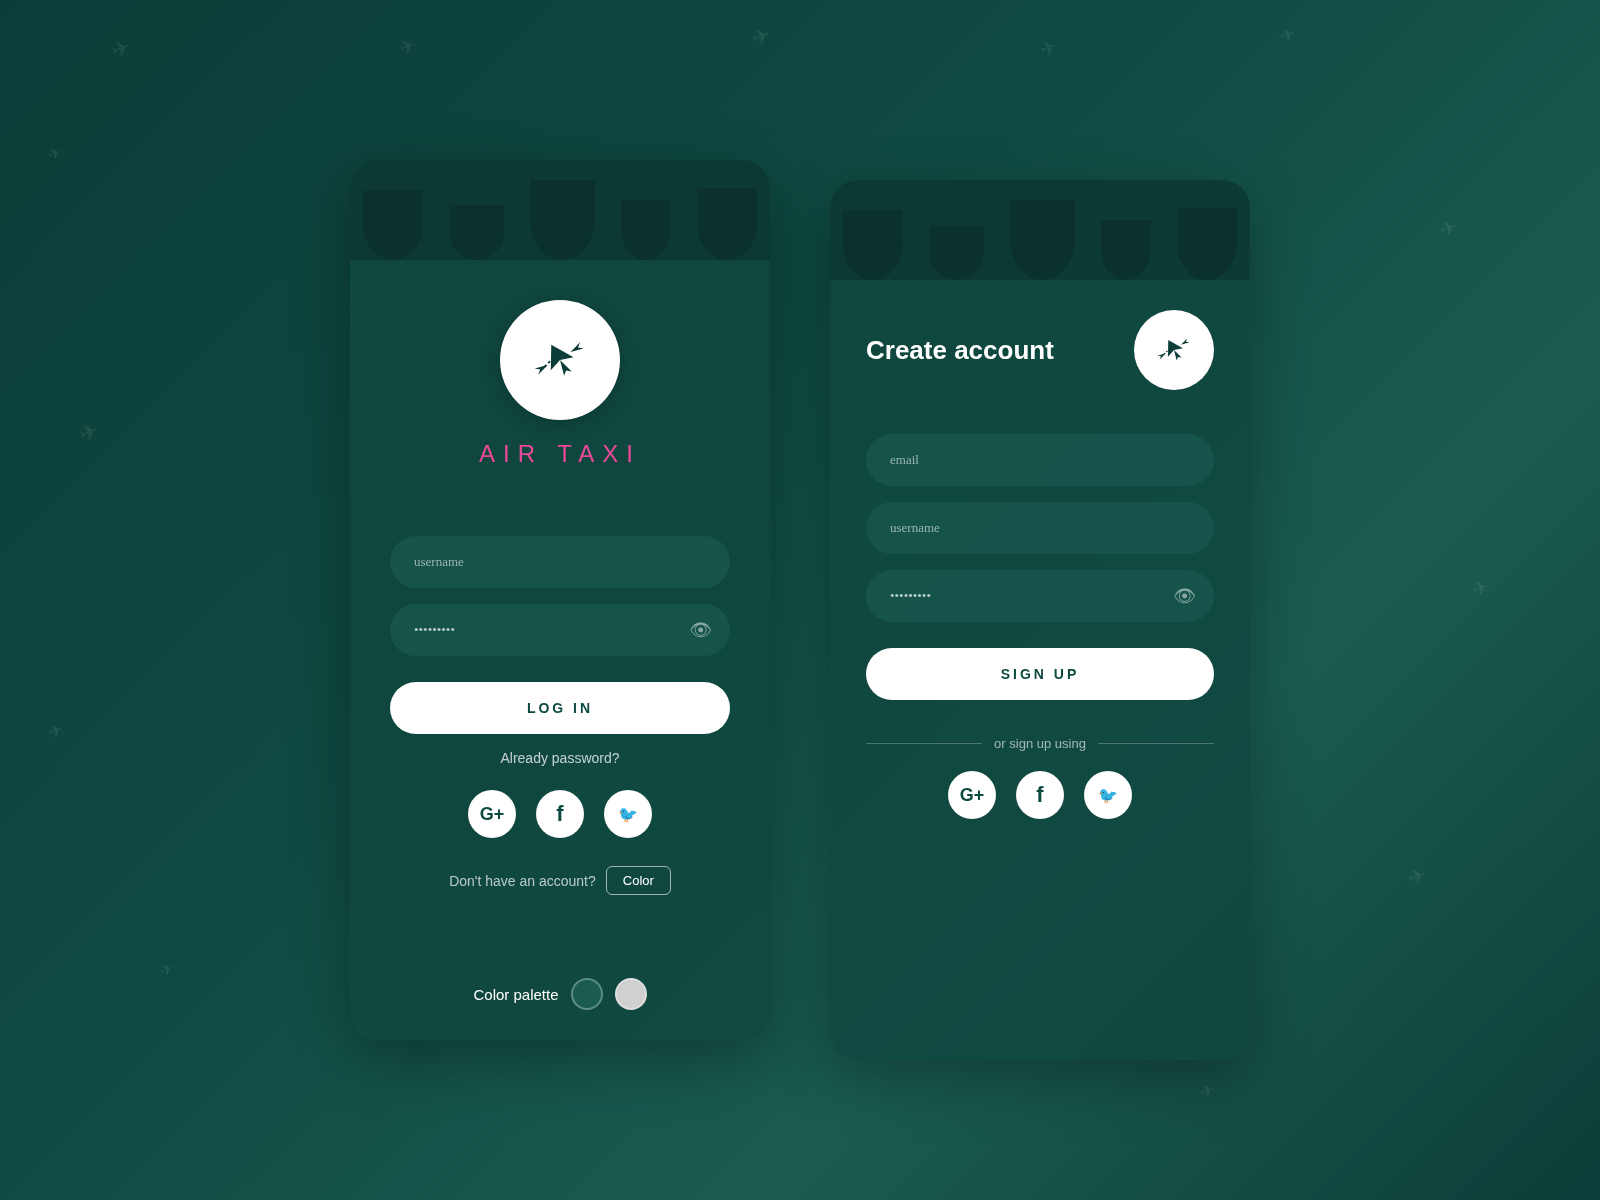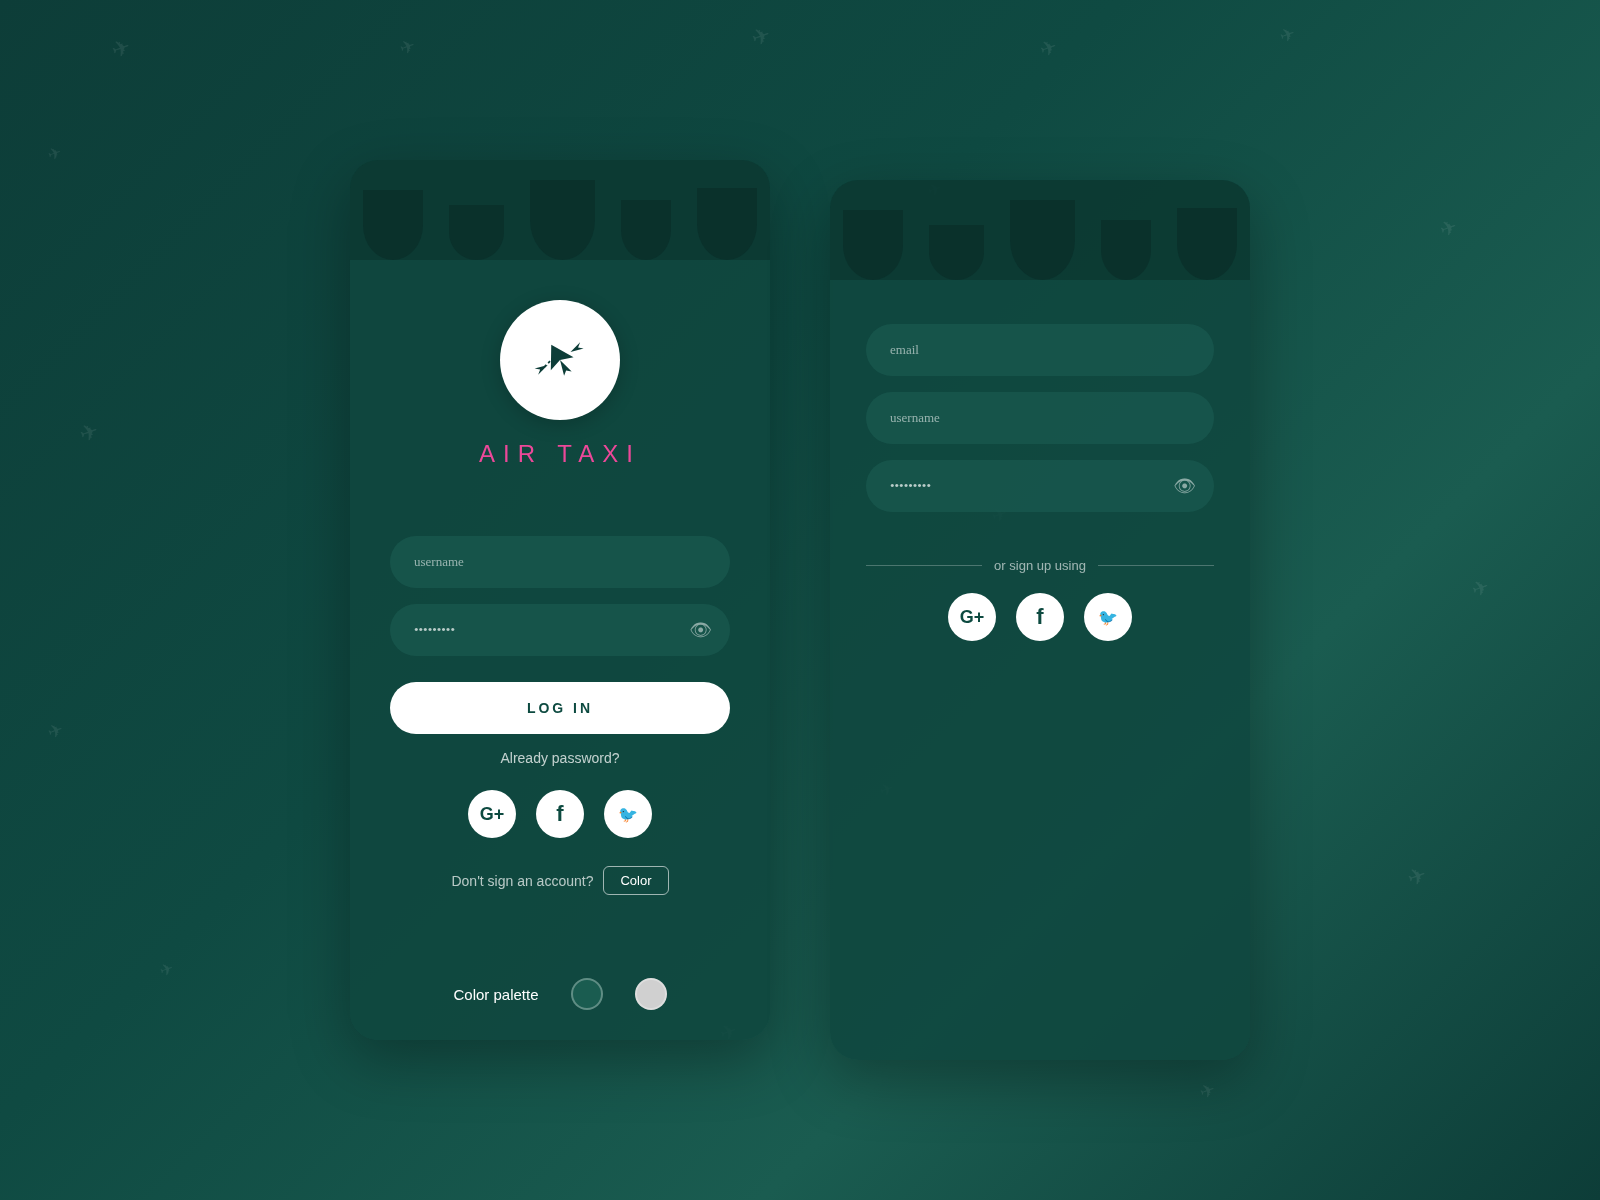--- a/index.html
+++ b/index.html
@@ -187,21 +187,21 @@
 
     
     .bottom-bar {
       position: absolute;
       bottom: 30px;
       left: 0;
       right: 0;
       display: flex;
       align-items: center;
       justify-content: center;
-      gap: 32px;
+      gap: 12px;
       color: white;
       font-size: 15px;
     }
 
     .palette-dot-dark {
       width: 32px;
       height: 32px;
       border-radius: 50%;
       background: #1a5c50;
       border: 2px solid rgba(255,255,255,0.3);
@@ -370,21 +370,21 @@
       </div>
       <div class="social-btn">
         <span style="font-size:22px;">f</span>
       </div>
       <div class="social-btn">
         <span style="font-size:16px;">🐦</span>
       </div>
     </div>
 
     <div class="account-row">
-      <span>Don't sign an account?</span>
+      <span>Don't have an account?</span>
       <button class="account-btn">Color</button>
     </div>
   </div>
 
   <div class="bottom-bar">
     <span>Color palette</span>
     <div class="palette-dot-dark"></div>
     <div class="palette-dot-light"></div>
   </div>
 </div>
@@ -394,35 +394,50 @@
   <div class="drip-container">
     <div class="drip-inner">
       <div class="drip-item" style="width:60px;height:70px;"></div>
       <div class="drip-item" style="width:55px;height:55px;"></div>
       <div class="drip-item" style="width:65px;height:80px;"></div>
       <div class="drip-item" style="width:50px;height:60px;"></div>
       <div class="drip-item" style="width:60px;height:72px;"></div>
     </div>
   </div>
 
+  <div class="signup-top-bar">
+    <div class="signup-title">Create account</div>
+    <div class="logo-circle-sm">
+      <svg viewBox="0 0 80 80" xmlns="http://www.w3.org/2000/svg">
+        <g fill="#0d3d38" transform="rotate(-30 40 40)">
+          <path d="M40 20 L55 45 L40 40 L25 45 Z"></path>
+          <path d="M40 40 L45 58 L40 54 L35 58 Z"></path>
+          <path d="M25 38 L10 42 L15 38 L10 34 Z"></path>
+          <path d="M55 38 L70 34 L65 38 L70 42 Z"></path>
+        </g>
+        <line x1="18" y1="52" x2="35" y2="35" stroke="#0d3d38" stroke-width="2" stroke-dasharray="3,3"></line>
+      </svg>
+    </div>
+  </div>
 
   <div class="signup-form">
     <div style="height:20px;"></div>
 
     <input class="input-field" type="email" placeholder="email" style="">
 
     <input class="input-field" type="text" placeholder="username" style="">
 
     <div class="input-wrapper">
       <input class="input-field" type="password" value="•••••••••" style="">
       <span class="eye-icon">👁</span>
     </div>
 
     <div style="height:10px;"></div>
 
+    <button class="btn-primary">SIGN UP</button>
 
     <div class="or-divider">
       <span>or sign up using</span>
     </div>
 
     <div class="social-row">
       <div class="social-btn">
         <span>G+</span>
       </div>
       <div class="social-btn">

